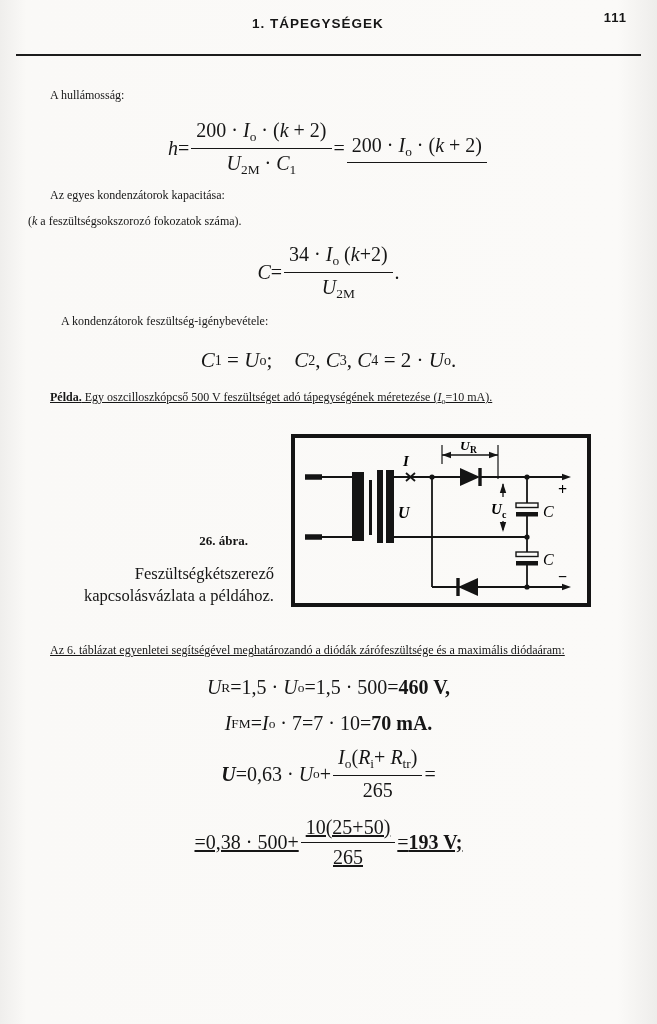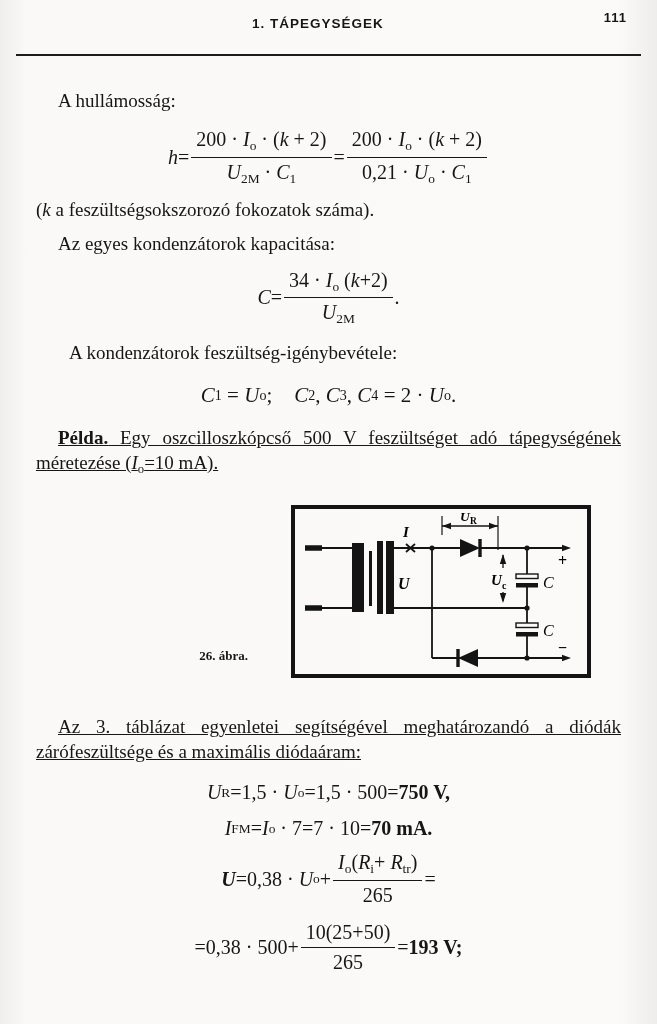--- a/index.html
+++ b/index.html
@@ -14,21 +14,21 @@
   .hdr-title{
     position:absolute;left:50%;top:16px;transform:translateX(-58%);
     font-family:"Liberation Sans",sans-serif;font-weight:bold;font-size:13.5px;letter-spacing:1px;
   }
   .hdr-num{
     position:absolute;right:30px;top:10px;
     font-family:"Liberation Sans",sans-serif;font-weight:bold;font-size:13px;letter-spacing:1px;
   }
   .hdr-rule{border:0;border-top:2.5px solid #1c1c1c;margin:10px 16px 0 16px;}
   
-  .tx{margin:8px;padding:0 28px;font-size:19px;line-height:1.32;}
+  .tx{margin:0;padding:0 28px;font-size:12px;line-height:1.32;}
   .ind{text-indent:22px;}
   .just{text-align:justify;text-decoration:underline;}
   .b{font-weight:bold;}
   .v{font-style:italic;}
   .sub{font-size:67%;vertical-align:-0.32em;letter-spacing:0;}
   
   .frm{display:flex;justify-content:center;align-items:center;font-size:20px;line-height:1.15;}
   .frm span{white-space:pre;}
   .frac{display:inline-flex;flex-direction:column;align-items:center;margin:0 2px;}
   .frac .num{display:block;padding:1px 5px 3px;border-bottom:1.7px solid #161616;text-align:right;}
@@ -47,21 +47,21 @@
   .m-p3{margin-top:6px;}
   .m-f2{margin:12px 0 12px;}
   .m-p4{margin-top:8px;padding-left:39px;}
   .m-f3{margin:18px 0 0;font-size:21px;}
   .m-p5{margin-top:18px;}
   .m-p6{margin-top:30px;}
   .m-f4{margin-top:17px;}
   .m-f5{margin-top:13px;}
   .m-p7{margin-top:20px;}
   .m-f6a{margin-top:10px;}
-  .m-f6b{margin-top:12px;}
+  .m-f6b{margin-top:12px;text-decoration:underline;}
 </style>
 </head>
 <body>
 
 <div class="page">
 
   <div class="hdr">
     <div class="hdr-title">1. TÁPEGYSÉGEK</div>
     <div class="hdr-num">111</div>
   </div>
@@ -72,27 +72,26 @@
   <div class="frm m-f1">
     <span class="v">h</span>
       <span>=</span>
     <span class="frac">
       <span class="num"><span>200 · </span><span class="v">I</span><span class="sub">o</span><span> · (</span><span class="v">k</span><span> + 2)</span></span>
       <span class="den"><span class="v">U</span><span class="sub">2M</span><span> · </span><span class="v">C</span><span class="sub">1</span></span>
     </span>
     <span>=</span>
     <span class="frac">
       <span class="num"><span>200 · </span><span class="v">I</span><span class="sub">o</span><span> · (</span><span class="v">k</span><span> + 2)</span></span>
-      <span class="den"><span>0,21 · </span><span class="v">U</span><span class="sub">o</span><span> · </span><span class="v">C</span><span class="sub">1</span></span>
-    </span>
-  </div>
+    </span>
+  </div>
+
+  <p class="tx ind m-p3">Az egyes kondenzátorok kapacitása:</p>
 
   <p class="tx m-p2"><span>(</span><span class="v">k</span><span> a feszültségsokszorozó fokozatok száma).</span></p>
-
-  <p class="tx ind m-p3">Az egyes kondenzátorok kapacitása:</p>
 
   <div class="frm m-f2">
     <span class="v">C</span>
       <span>=</span>
     <span class="frac">
       <span class="num"><span>34 · </span><span class="v">I</span><span class="sub">o</span><span> (</span><span class="v">k</span><span>+2)</span></span>
       <span class="den"><span class="v">U</span><span class="sub">2M</span></span>
     </span>
     <span>.</span>
   </div>
@@ -119,20 +118,21 @@
       <span class="v">U</span>
       <span class="sub">o</span>
       <span>.</span>
   </div>
 
   <p class="tx ind just m-p5"><span class="b">Példa.</span><span> Egy oszcilloszkópcső 500 V feszültséget adó tápegységének méretezése (</span><span class="v">I</span><span class="sub">o</span><span>=10 mA).</span></p>
 
   <div class="figrow">
     <div class="figcap">
       <div class="capnum">26. ábra.</div>
+      <div class="captxt">Feszültségkétszerező kapcsolásvázlata a példához.</div>
     </div>
     <div class="figbox">
       <svg width="302" height="176" viewBox="0 0 302 176">
         <rect x="3" y="3" width="296" height="169" fill="none" stroke="#141414" stroke-width="4"></rect>
 
         <g stroke="#141414">
           <line x1="15" y1="44" x2="64" y2="44" stroke-width="1.8"></line>
           <line x1="15" y1="44" x2="32" y2="44" stroke-width="5.5"></line>
           <line x1="15" y1="104" x2="64" y2="104" stroke-width="1.8"></line>
           <line x1="15" y1="104" x2="32" y2="104" stroke-width="5.5"></line>
@@ -214,46 +214,46 @@
         <g>
           <polygon points="272,40.8 272,47.2 281,44" fill="#141414"></polygon>
           <polygon points="272,150.8 272,157.2 281,154" fill="#141414"></polygon>
           <text x="268" y="62" font-size="16" font-weight="bold">+</text>
           <text x="268" y="149" font-size="16" font-weight="bold">−</text>
         </g>
       </svg>
     </div>
   </div>
 
-  <p class="tx ind just m-p6">Az 3. táblázat egyenletei segítségével meghatározandó a diódák zárófeszültsége és a maximális diódaáram:</p>
+  <p class="tx ind just m-p6">Az 6. táblázat egyenletei segítségével meghatározandó a diódák zárófeszültsége és a maximális diódaáram:</p>
 
   <div class="frm m-f4">
     <span class="v">U</span>
       <span class="sub">R</span>
       <span>=1,5 · </span>
       <span class="v">U</span>
       <span class="sub">o</span>
       <span>=1,5 · 500=</span>
-      <span class="b">750 V,</span>
+      <span class="b">460 V,</span>
   </div>
 
   <div class="frm m-f5">
     <span class="v">I</span>
       <span class="sub">FM</span>
       <span>=</span>
       <span class="v">I</span>
       <span class="sub">o</span>
       <span> · 7=7 · 10=</span>
       <span class="b">70 mA.</span>
   </div>
 
 
   <div class="frm m-f6a">
     <span class="v b">U</span>
-      <span>=0,38 · </span>
+      <span>=0,63 · </span>
       <span class="v">U</span>
       <span class="sub">o</span>
       <span>+</span>
     <span class="frac">
       <span class="num"><span class="v">I</span><span class="sub">o</span><span>(</span><span class="v">R</span><span class="sub">i</span><span>+ </span><span class="v">R</span><span class="sub">tr</span><span>)</span></span>
       <span class="den">265</span>
     </span>
     <span>=</span>
   </div>
 

